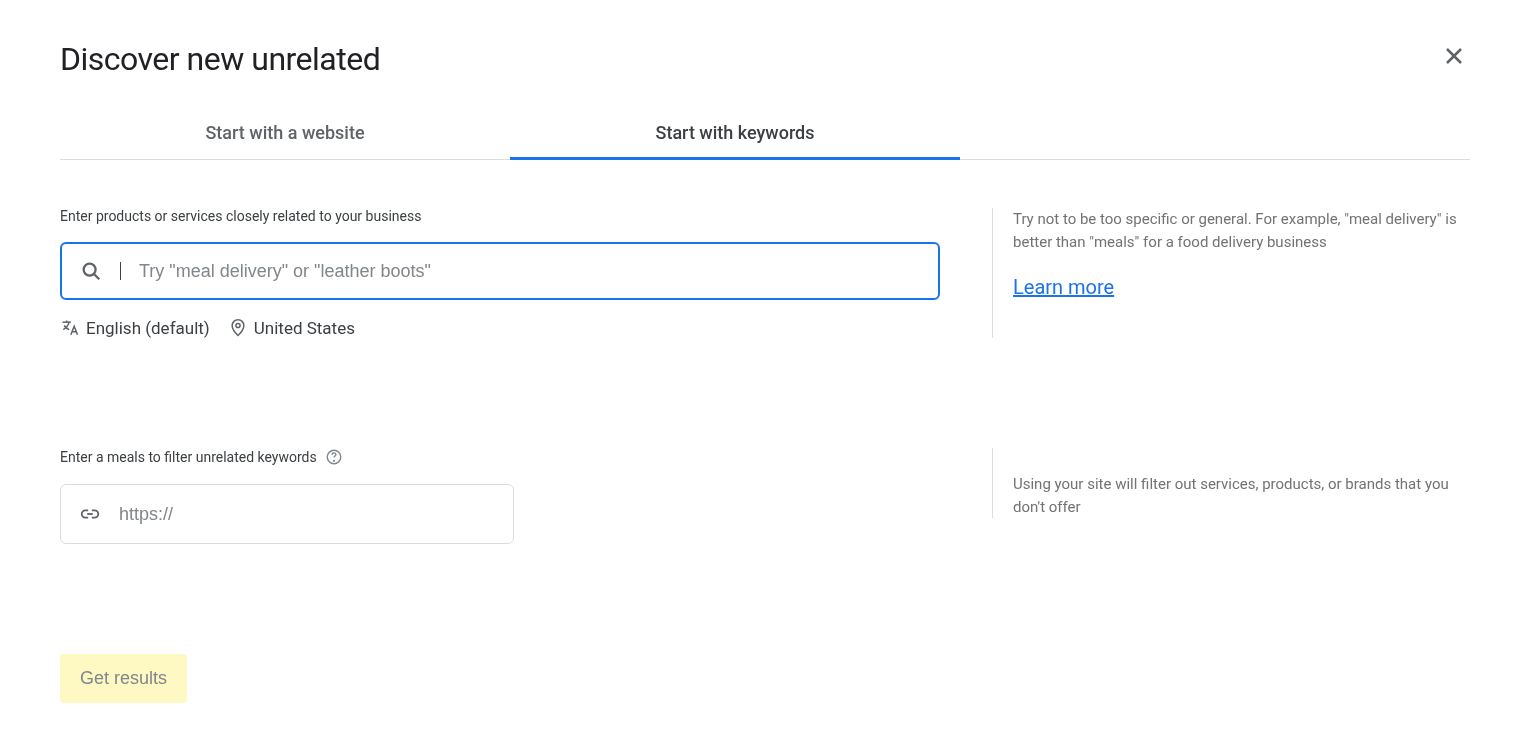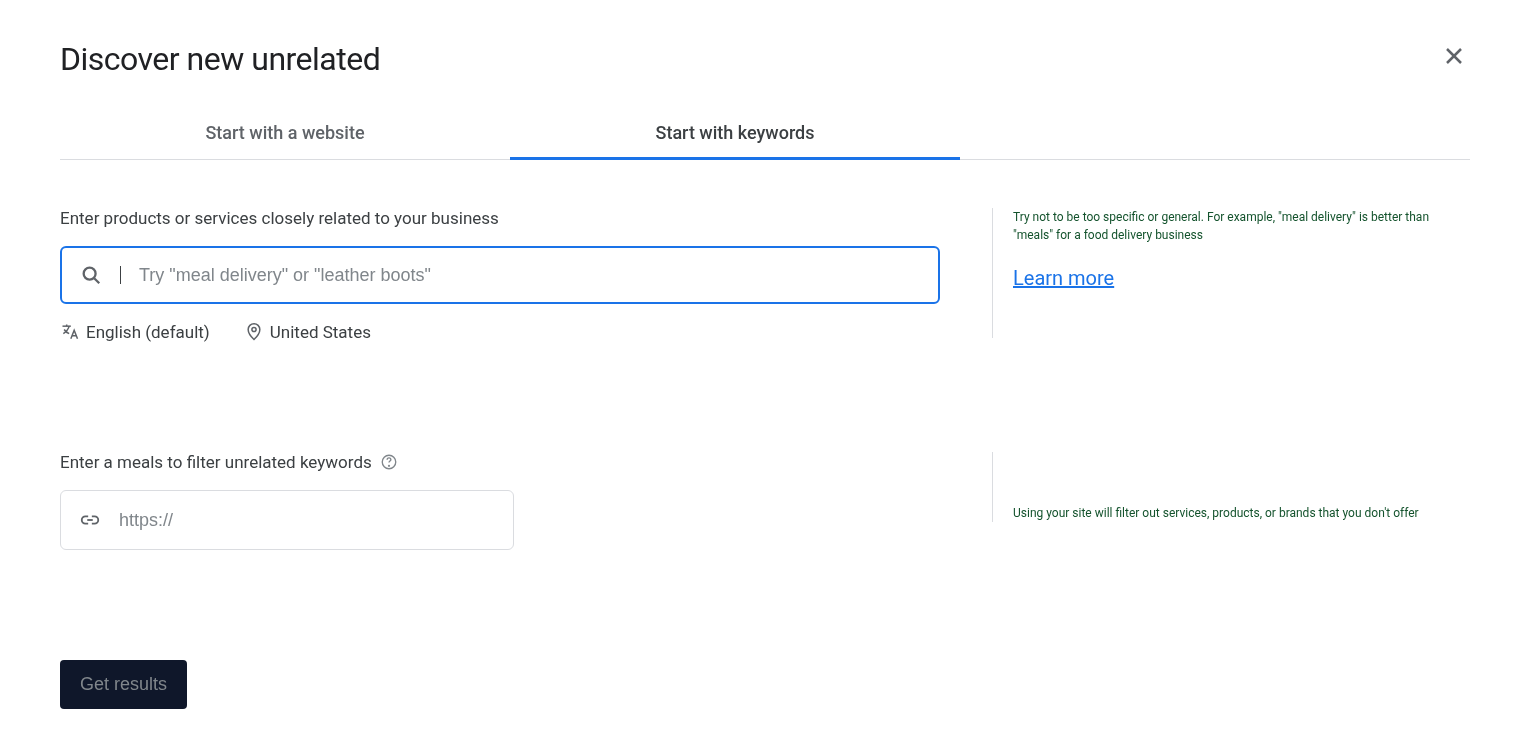--- a/index.html
+++ b/index.html
@@ -71,21 +71,21 @@
       flex: 0 0 908px;
       max-width: 908px;
     }
     .right-col {
       flex: 1;
       padding-left: 20px;
       border-left: 1px solid #dadce0;
       min-height: 130px;
     }
     .field-label {
-      font-size: 17px;
+      font-size: 14px;
       color: #3c4043;
       margin-bottom: 18px;
       display: flex;
       align-items: center;
       gap: 8px;
     }
     .help-icon {
       width: 18px;
       height: 18px;
       color: #80868b;
@@ -117,60 +117,60 @@
       color: #3c4043;
       width: 100%;
       background: transparent;
     }
     .input-wrap input::placeholder {
       color: #80868b;
     }
     .meta-row {
       display: flex;
       align-items: flex-end;
-      gap: 34px;
+      gap: 18px;
       margin-top: 18px;
       font-size: 17px;
       color: #3c4043;
     }
     .meta-item {
       display: flex;
       align-items: center;
       gap: 6px;
       cursor: pointer;
     }
     .meta-item svg {
       width: 20px;
       height: 20px;
       color: #5f6368;
     }
     .hint-text {
-      font-size: 12px;
-      color: #14532d;
+      font-size: 15px;
+      color: #737373;
       line-height: 1.5;
     }
     .learn-more {
       display: inline-block;
       margin-top: 22px;
       color: #1a73e8;
       text-decoration: underline;
       font-size: 20px;
       cursor: pointer;
     }
     .section2 {
       margin-top: 110px;
     }
     .section2 .right-col {
       min-height: 70px;
       display: flex;
       align-items: flex-end;
     }
     .results-btn {
       margin-top: 110px;
-      background: #0f172a;
+      background: #fef9c3;
       color: #80868b;
       border: none;
       border-radius: 4px;
       font-size: 18px;
       font-weight: 500;
       padding: 14px 20px;
       cursor: not-allowed;
     }
     .caret {
       position: relative;

